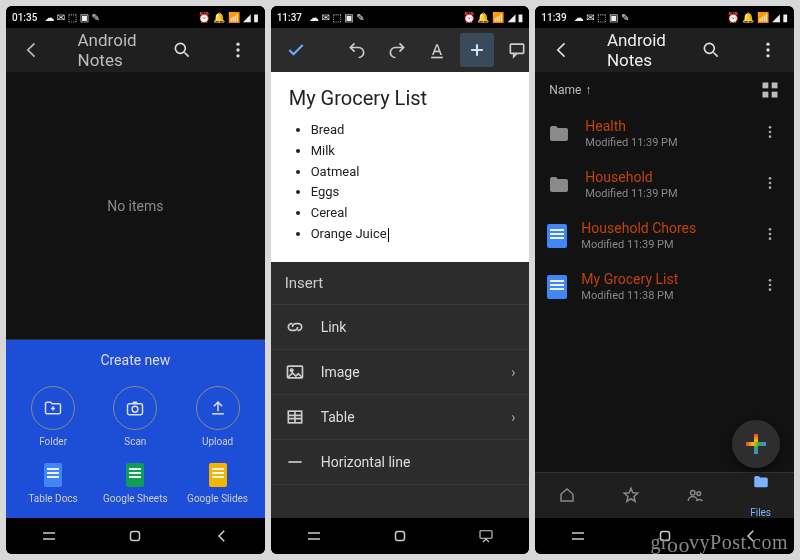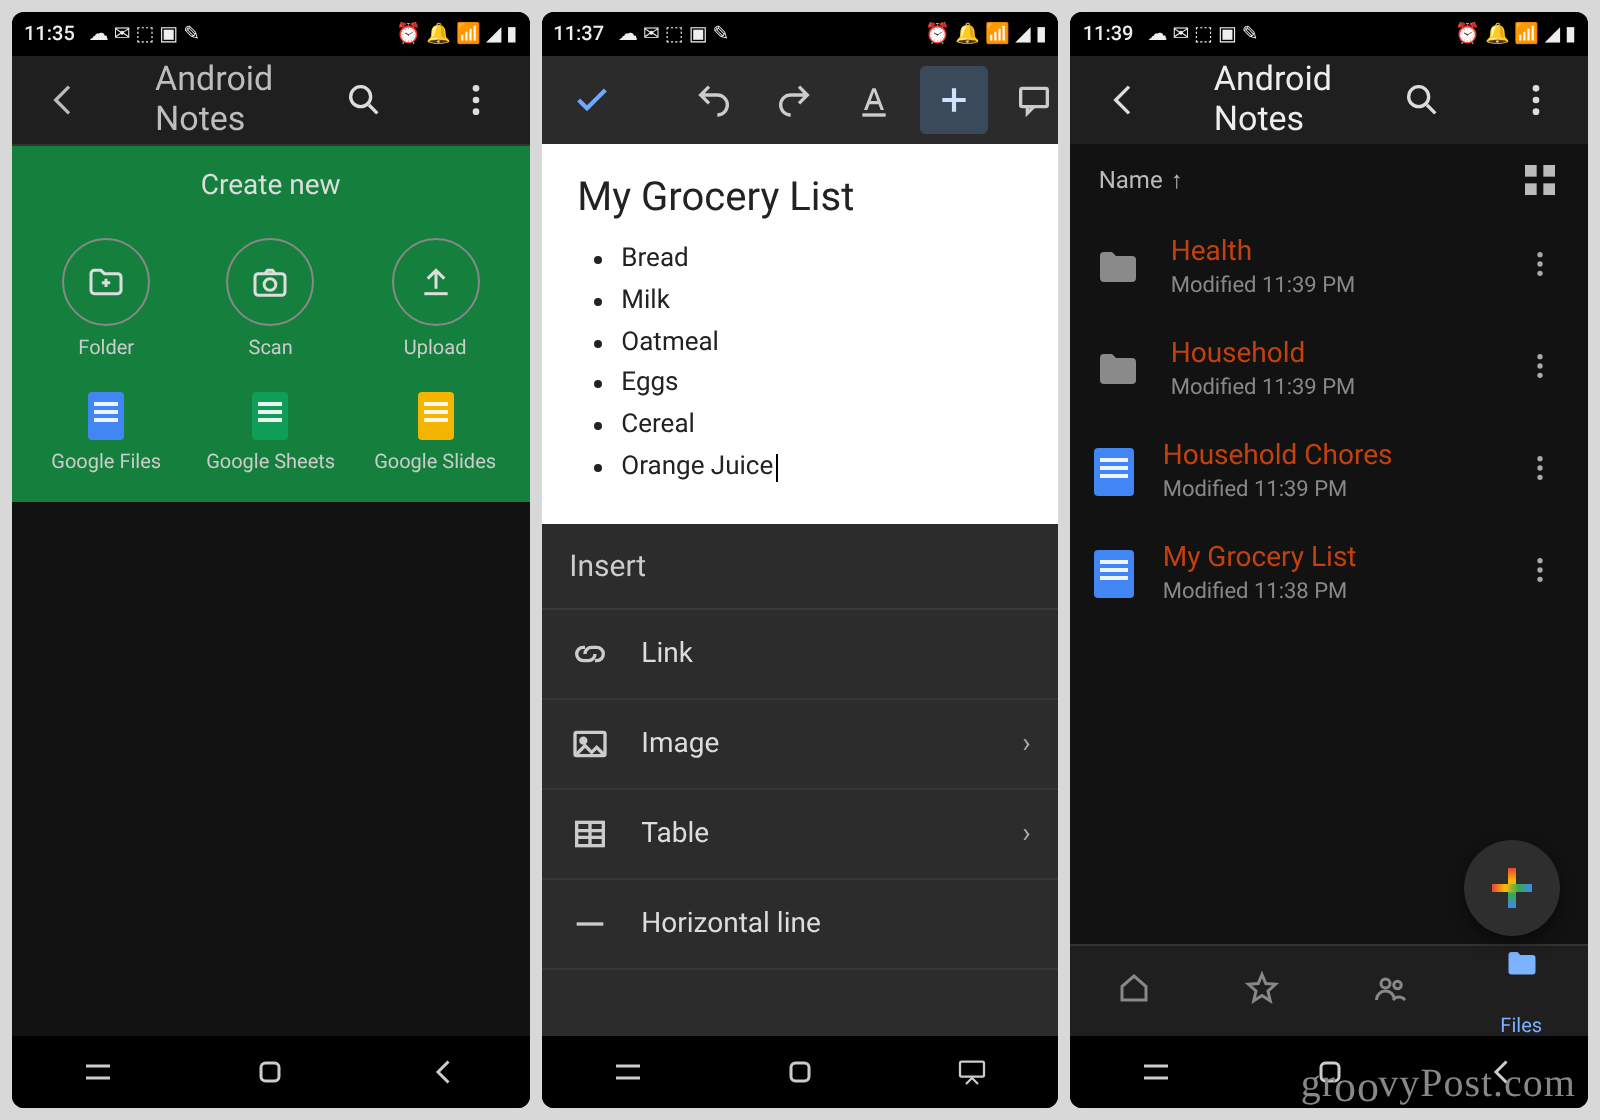--- a/index.html
+++ b/index.html
@@ -17,21 +17,21 @@
   .appbar.editor { background: #2b2b2b; justify-content: space-between; }
   .appbar .title { font-size: 17px; color: #bdbdbd; flex: 1; }
   .icon-btn { width: 28px; height: 28px; display: flex; align-items: center; justify-content: center; color: #e0e0e0; cursor: pointer; }
   .icon-btn svg { width: 20px; height: 20px; }
   .editor-tools { display: flex; gap: 6px; align-items: center; }
   .editor-tools .icon-btn { width: 34px; height: 34px; }
   .plus-btn { background: #3a4a5a; border-radius: 3px; }
   
   .phone1-body { flex: 1; display: flex; flex-direction: column; }
   .noitems { flex: 1; display: flex; align-items: center; justify-content: center; color: #8a8a8a; font-size: 14px; }
-  .sheet { background: #15803d; color: #eaeaea; border-top: 1px solid #333; }
+  .sheet { background: #1d4ed8; color: #eaeaea; border-top: 1px solid #333; }
   .sheet-title { text-align: center; padding: 12px 0; font-size: 14px; color: #ddd; }
   .sheet-grid { display: grid; grid-template-columns: repeat(3, 1fr); gap: 4px 4px; padding: 0 8px 8px; }
   .sheet-item { display: flex; flex-direction: column; align-items: center; gap: 6px; padding: 6px 0; }
   .sheet-circle { width: 44px; height: 44px; border: 1.5px solid #888; border-radius: 50%; display: flex; align-items: center; justify-content: center; }
   .sheet-circle svg { width: 20px; height: 20px; }
   .sheet-item .lbl { font-size: 10px; color: #ccc; text-align: center; }
   .docs-icon { width: 18px; height: 24px; border-radius: 2px; position: relative; }
   .docs-icon::after { content: ''; position: absolute; left: 3px; right: 3px; top: 5px; height: 2px; background: #fff; box-shadow: 0 4px 0 #fff, 0 8px 0 #fff; opacity: .9; }
   
   .navbar { height: 36px; background: #000; display: flex; align-items: center; justify-content: space-around; }
@@ -74,21 +74,21 @@
 </style>
 </head>
 <body>
 
 <div class="frame">
 <div class="phones">
 
 <div class="phone">
   <div class="statusbar">
     <div class="left">
-            <span class="clock">11:35</span>
+            <span class="clock">01:35</span>
       <span>☁ ✉ ⬚ ▣ ✎</span>
     </div>
     <div class="right">
             <span>⏰ 🔔 📶 ◢ ▮</span>
           </div>
   </div>
   <div class="appbar dark">
     <div class="icon-btn">
       <svg viewBox="0 0 24 24" fill="none" stroke="#bbb" stroke-width="2">
               <path d="M15 4 L7 12 L15 20"></path>
@@ -103,20 +103,21 @@
     </div>
     <div class="icon-btn">
       <svg viewBox="0 0 24 24" fill="#ddd">
               <circle cx="12" cy="5" r="2"></circle>
               <circle cx="12" cy="12" r="2"></circle>
               <circle cx="12" cy="19" r="2"></circle>
             </svg>
     </div>
   </div>
   <div class="phone1-body">
+    <div class="noitems">No items</div>
     <div class="sheet">
       <div class="sheet-title">Create new</div>
       <div class="sheet-grid" id="sheet-grid">
               <div class="sheet-item">
                 <div class="sheet-circle">
                   <svg viewBox="0 0 24 24" fill="none" stroke="#ddd" stroke-width="1.8">
                     <path d="M3 7 a2 2 0 0 1 2-2 h4 l2 2 h8 a2 2 0 0 1 2 2 v8 a2 2 0 0 1-2 2 H5 a2 2 0 0 1-2-2 Z"></path>
                     <path d="M12 10 v5 M9.5 12.5 h5"></path>
                   </svg>
                 </div>
@@ -136,21 +137,21 @@
                 <div class="sheet-circle">
                   <svg viewBox="0 0 24 24" fill="none" stroke="#ddd" stroke-width="1.8">
                     <path d="M12 16 V5 M7 10 L12 5 L17 10"></path>
                     <path d="M5 19 h14"></path>
                   </svg>
                 </div>
                 <div class="lbl">Upload</div>
               </div>
               <div class="sheet-item">
                 <div class="docs-icon" style="background:#4285f4"></div>
-                <div class="lbl">Google Files</div>
+                <div class="lbl">Table Docs</div>
               </div>
               <div class="sheet-item">
                 <div class="docs-icon" style="background:#0f9d58"></div>
                 <div class="lbl">Google Sheets</div>
               </div>
               <div class="sheet-item">
                 <div class="docs-icon" style="background:#f4b400"></div>
                 <div class="lbl">Google Slides</div>
               </div>
             </div>

